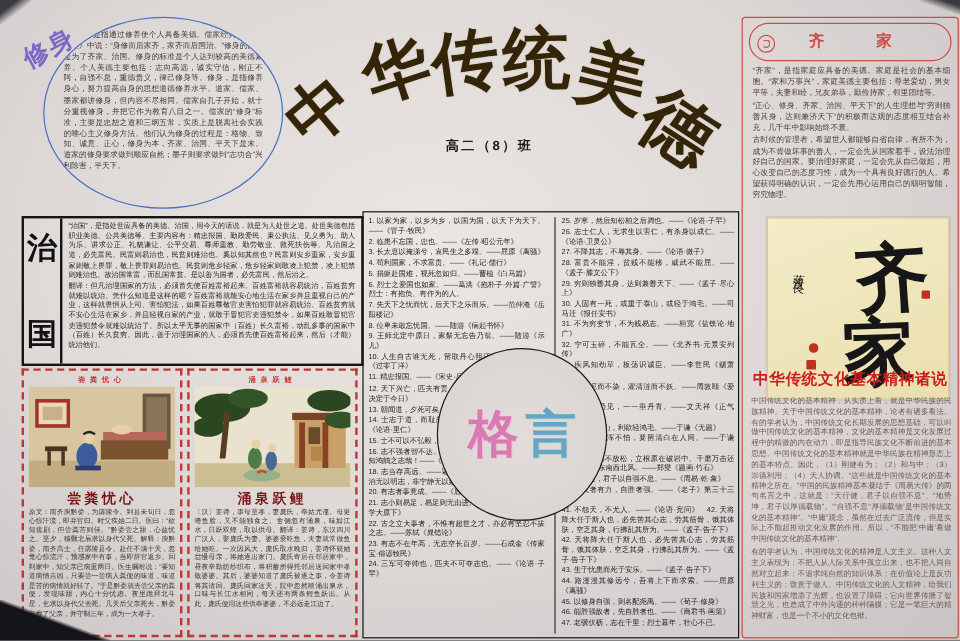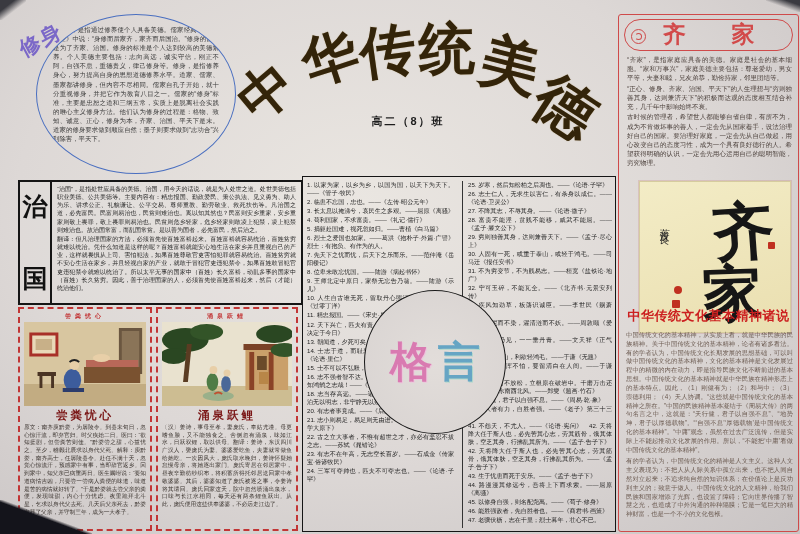--- a/index.html
+++ b/index.html
@@ -41,21 +41,21 @@
   
   .right-col{position:absolute;left:618px;top:14px;width:179px;height:516px;
         border:1.6px solid #cf4a4a;border-radius:3px;}
   .scroll-head{position:absolute;left:5px;top:4px;right:5px;height:30px;
         border:1.6px solid #cf4a4a;border-radius:16px;}
   .scroll-curl{position:absolute;left:6px;top:9px;width:13px;height:13px;
         border:1.5px solid #cf4a4a;border-radius:50%;}
   .scroll-curl:after{content:"";position:absolute;left:3px;top:3px;width:5px;height:5px;
         border:1.2px solid #cf4a4a;border-radius:50%;border-left-color:transparent;}
   .qijia-title{position:absolute;left:50%;top:50%;transform:translate(-50%,-52%);
-        color:#d24a4a;font-weight:bold;font-size:23px;letter-spacing:20px;white-space:nowrap;
+        color:#d24a4a;font-weight:bold;font-size:13px;letter-spacing:20px;white-space:nowrap;
         font-family:"Liberation Serif",serif;padding-left:20px;}
   .qijia-body{position:absolute;left:8px;right:6px;top:40px;font-size:6.5px;line-height:1.42;
         color:#4a3f3a;text-align:justify;}
   .qijia-body .para{margin-bottom:1px;}
 
   .calli-panel{position:absolute;left:20px;top:166px;width:150px;height:150px;
         background:linear-gradient(160deg,#f3ecc6,#eadfb0);border:1px solid #d6cc9e;
         box-shadow:0 0 0 1px rgba(180,60,50,.15);}
   .calli-char{position:absolute;font-family:"Liberation Serif",serif;font-weight:900;color:#161616;}
   .calli-1{left:72px;top:8px;font-size:62px;transform:rotate(-4deg);}

